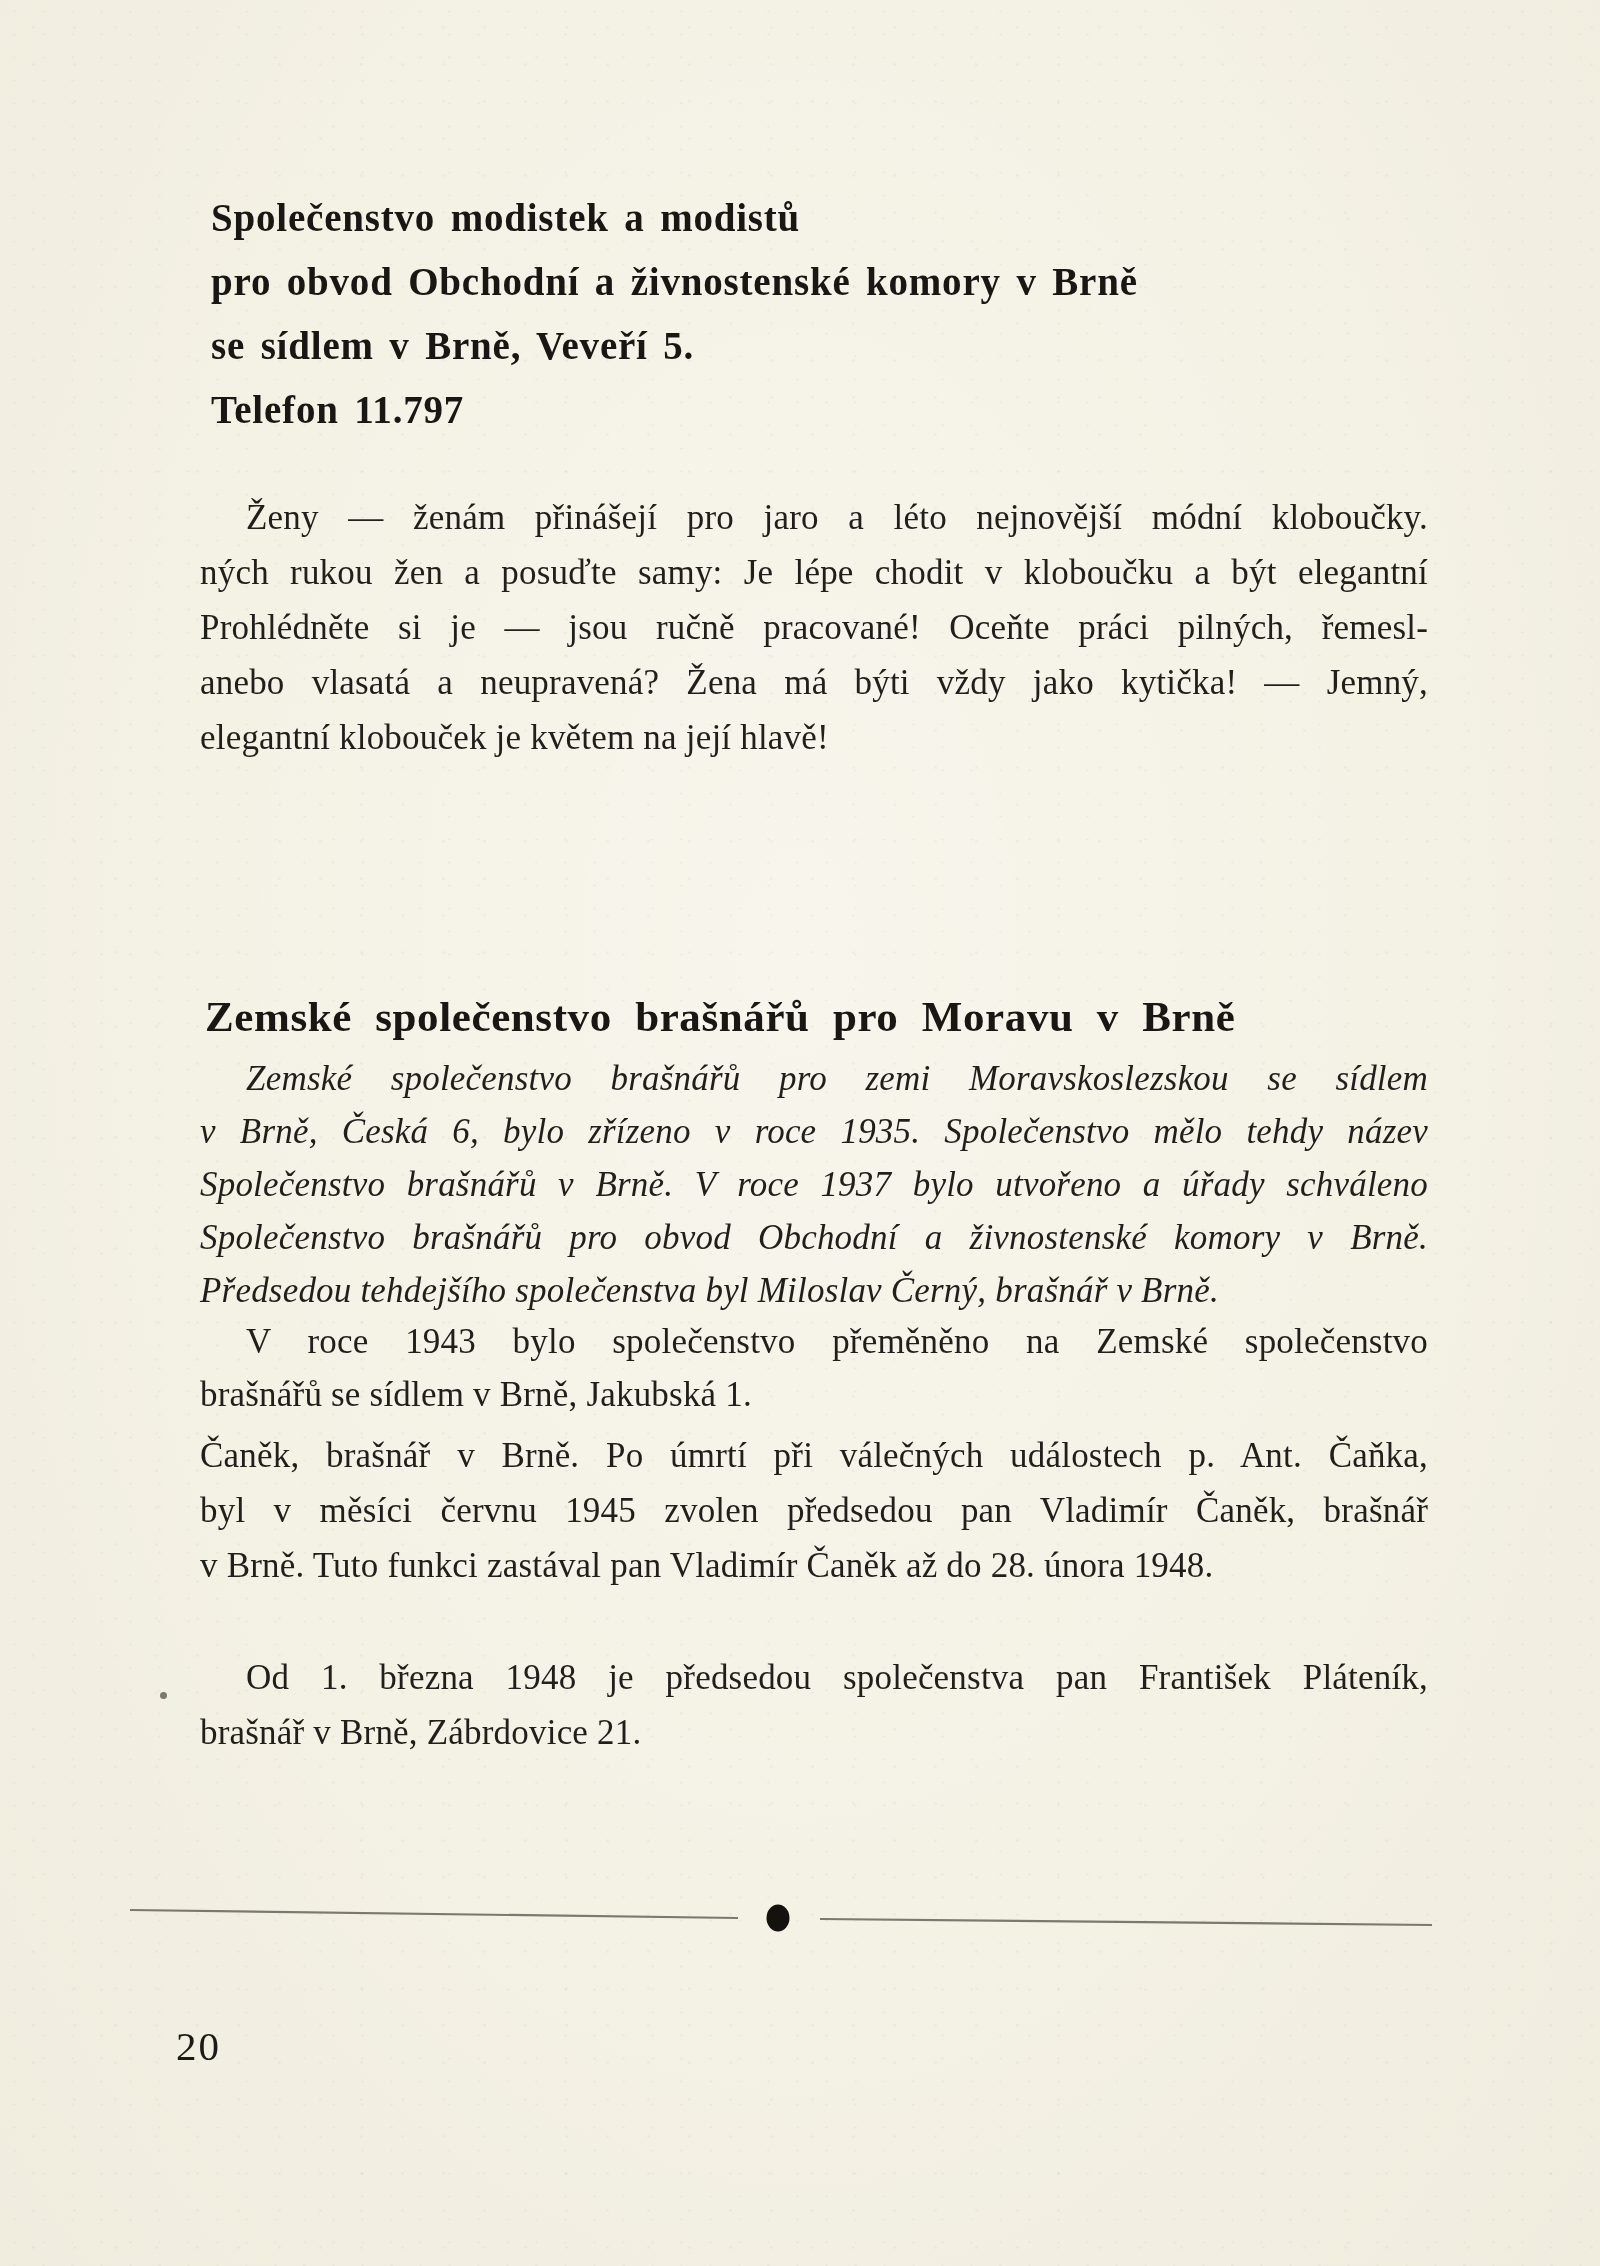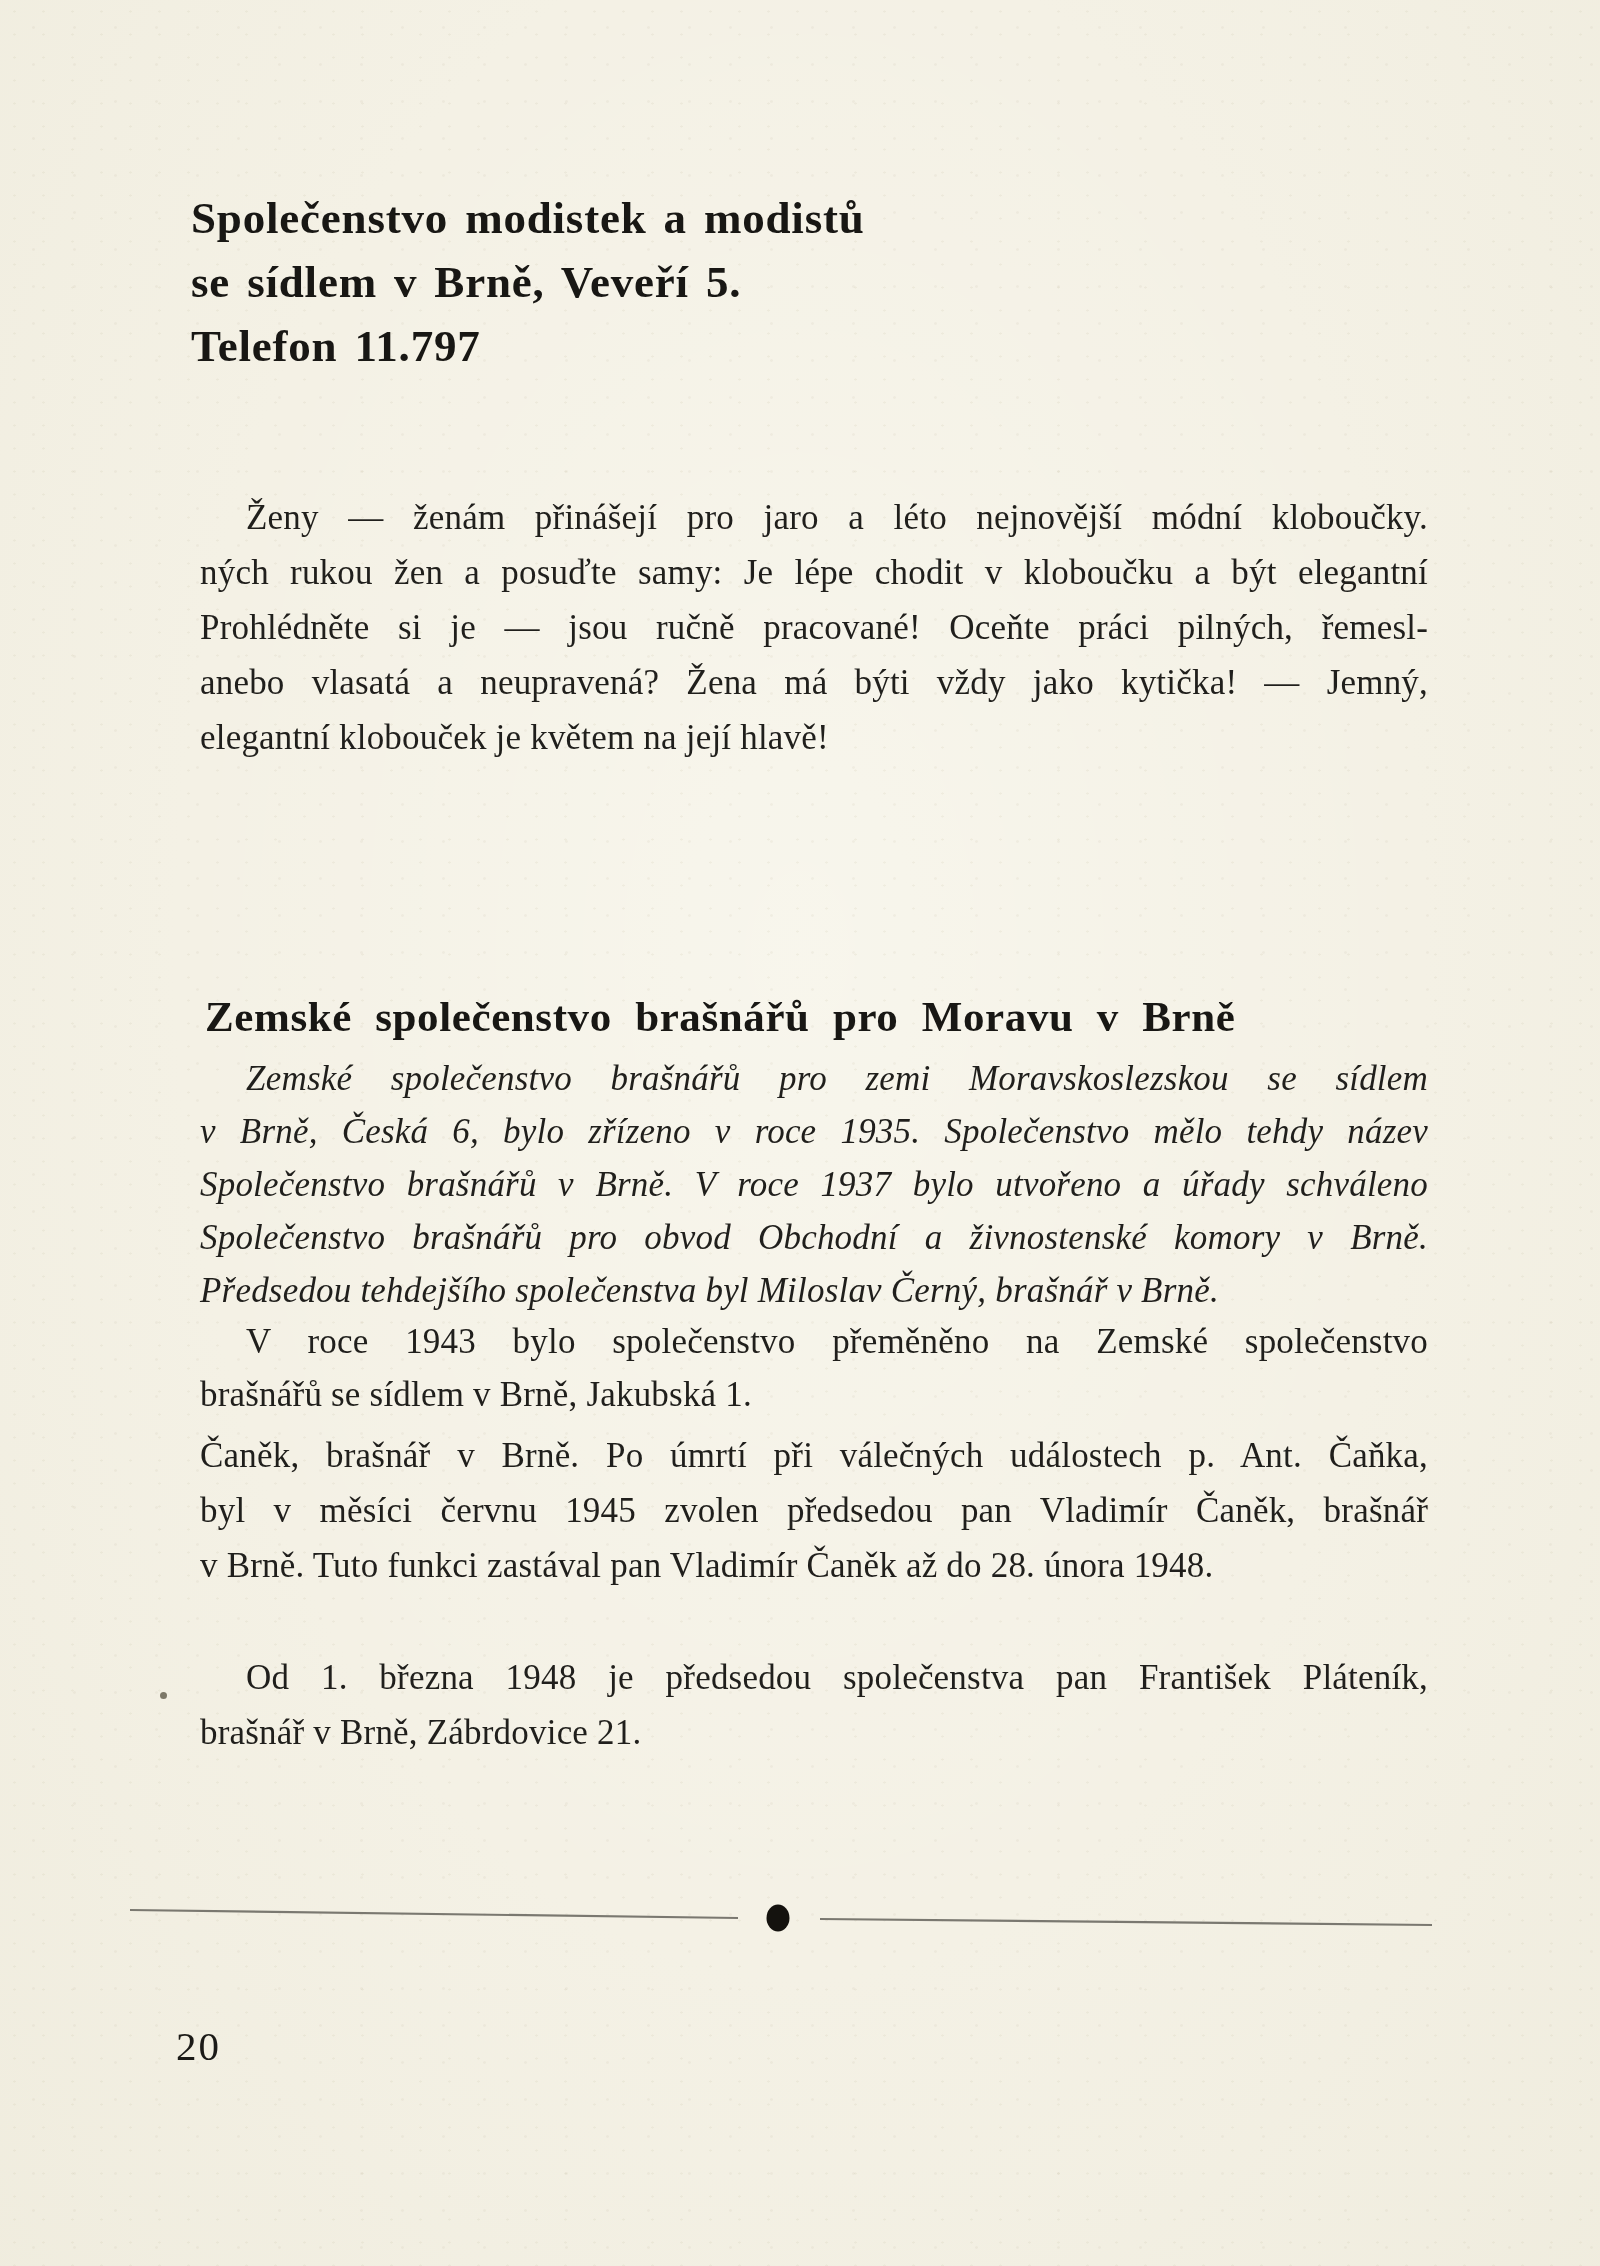--- a/index.html
+++ b/index.html
@@ -21,23 +21,23 @@
       radial-gradient(ellipse at 50% 42%, rgba(255,255,250,0.35) 0%, rgba(240,236,222,0.0) 55%, rgba(232,228,210,0.35) 100%);
     background-size: 29px 23px, 41px 37px, 100% 100%;
     background-position: 0 0, 13px 9px, 0 0;
     font-family: "Liberation Serif", "DejaVu Serif", serif;
     -webkit-font-smoothing: antialiased;
   }
 
   
   .heading-block {
     position: absolute;
-    left: 191px;
+    left: 211px;
     top: 186px;
-    font-size: 45px;
+    font-size: 39px;
     font-weight: 700;
     line-height: 64px;
     letter-spacing: 0.8px;
     word-spacing: 5px;
     color: #181714;
     white-space: nowrap;
   }
   .heading-2 {
     position: absolute;
     left: 205px;
@@ -102,20 +102,21 @@
     color: #1b1a17;
   }
 </style>
 </head>
 <body>
 
 <div class="page">
 
   <header class="heading-block">
     <div class="h-ln">Společenstvo modistek a modistů</div>
+    <div class="h-ln">pro obvod Obchodní a živnostenské komory v Brně</div>
     <div class="h-ln">se sídlem v Brně, Veveří 5.</div>
     <div class="h-ln">Telefon 11.797</div>
   </header>
 
   <section class="par" id="para-1">
     <div class="ln first">Ženy — ženám přinášejí pro jaro a léto nejnovější módní kloboučky.</div>
     <div class="ln">ných rukou žen a posuďte samy: Je lépe chodit v kloboučku a být elegantní</div>
     <div class="ln">Prohlédněte si je — jsou ručně pracované! Oceňte práci pilných, řemesl-</div>
     <div class="ln">anebo vlasatá a neupravená? Žena má býti vždy jako kytička! — Jemný,</div>
     <div class="ln last">elegantní klobouček je květem na její hlavě!</div>

